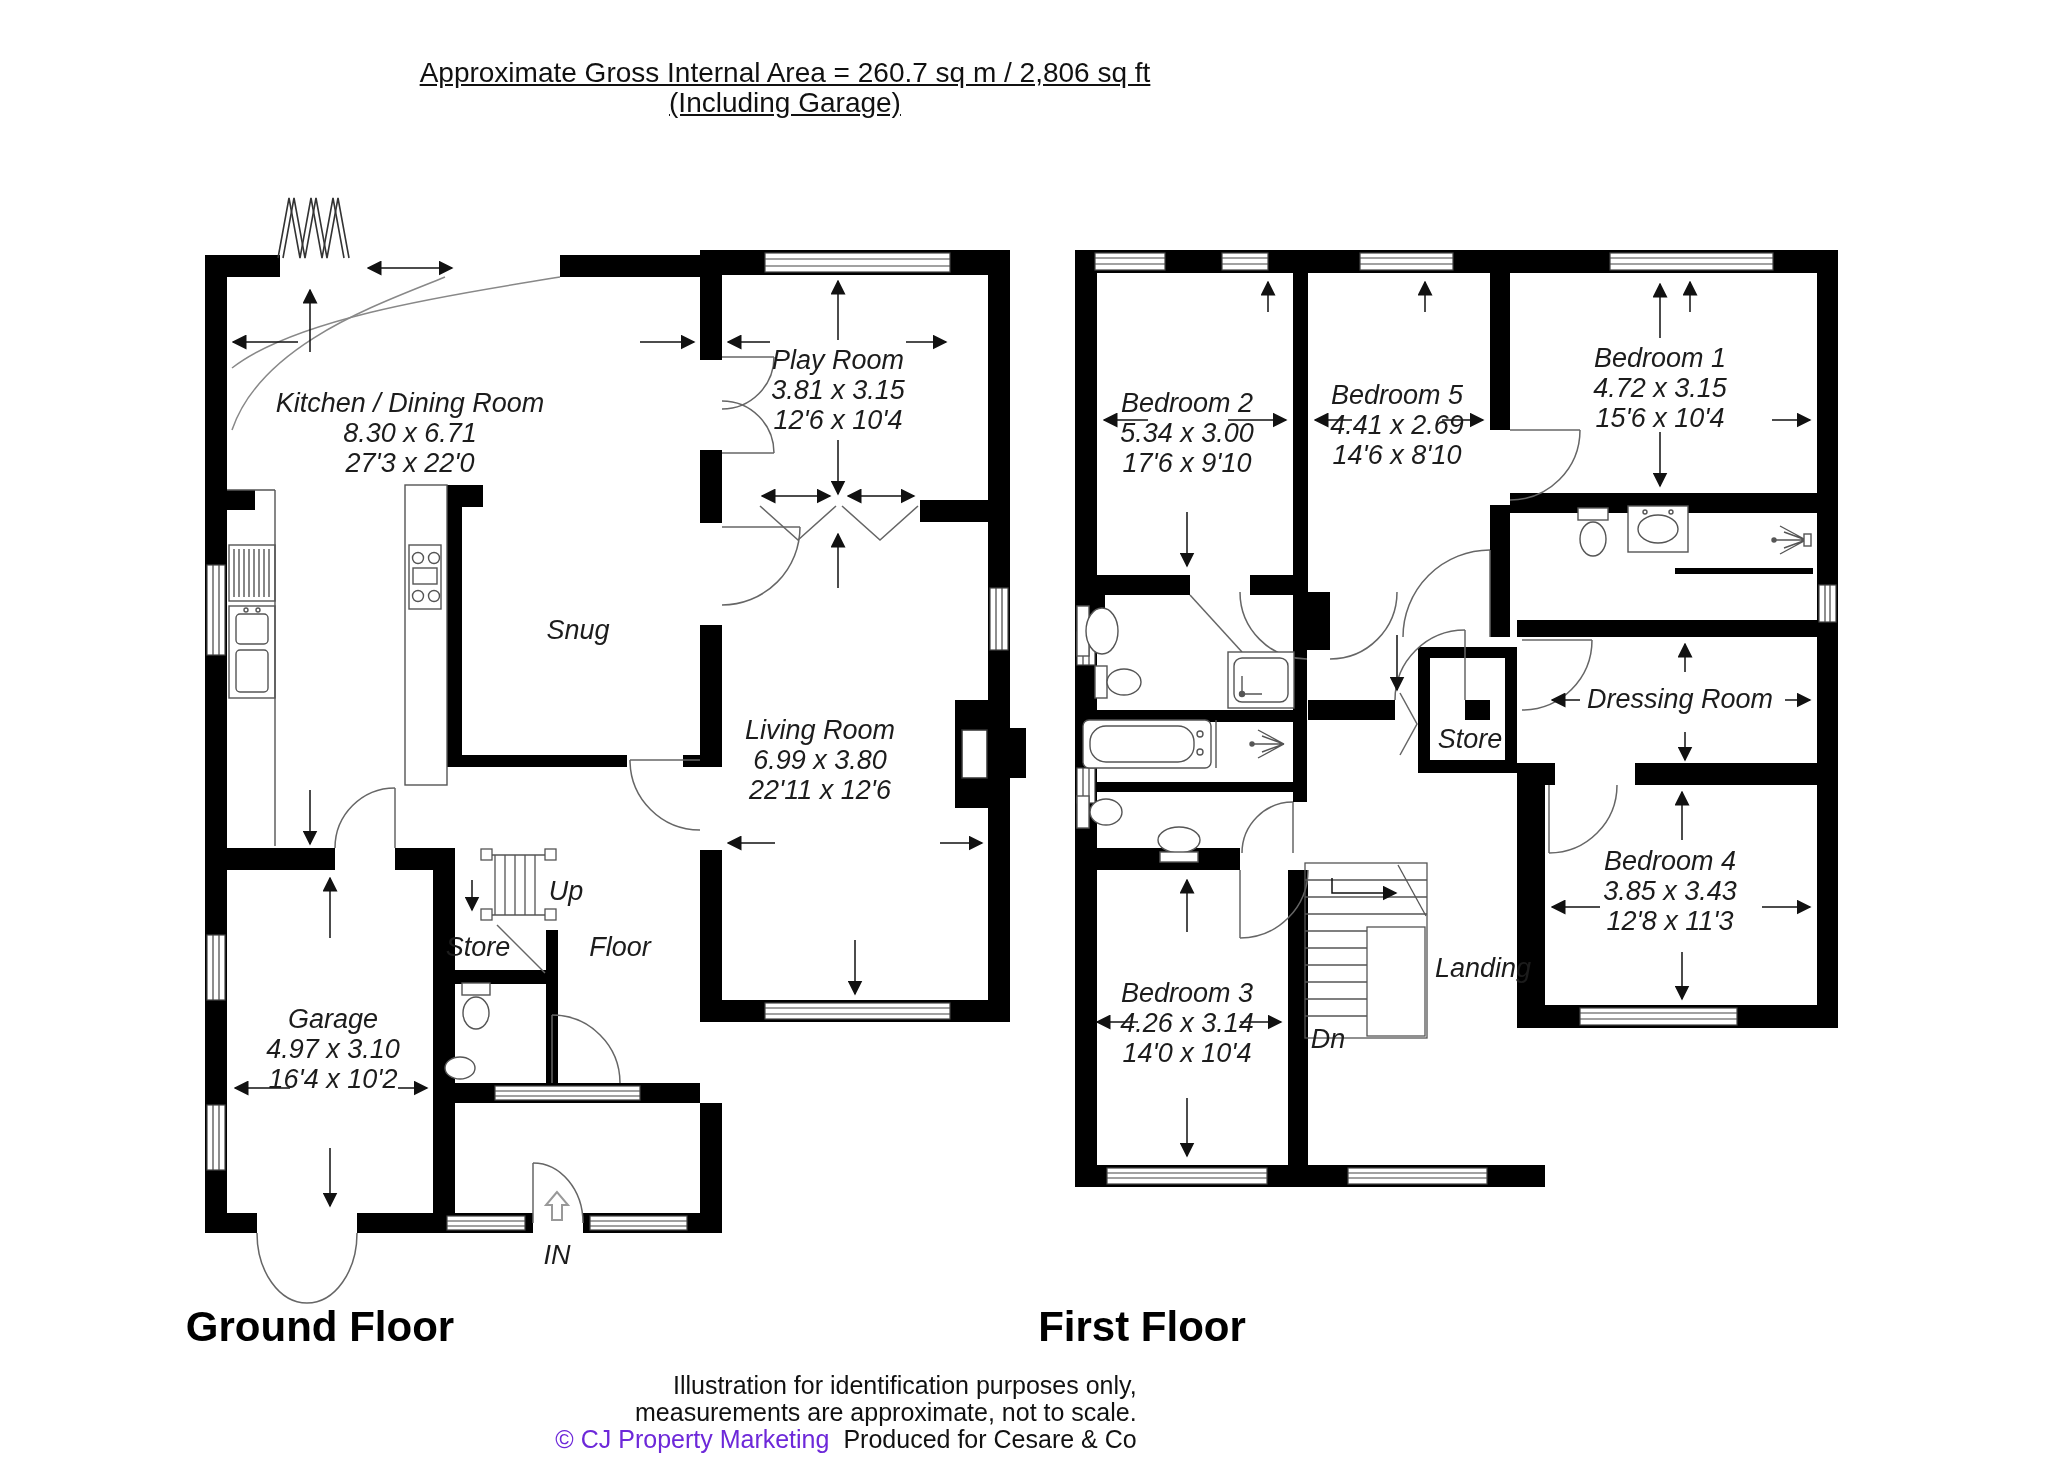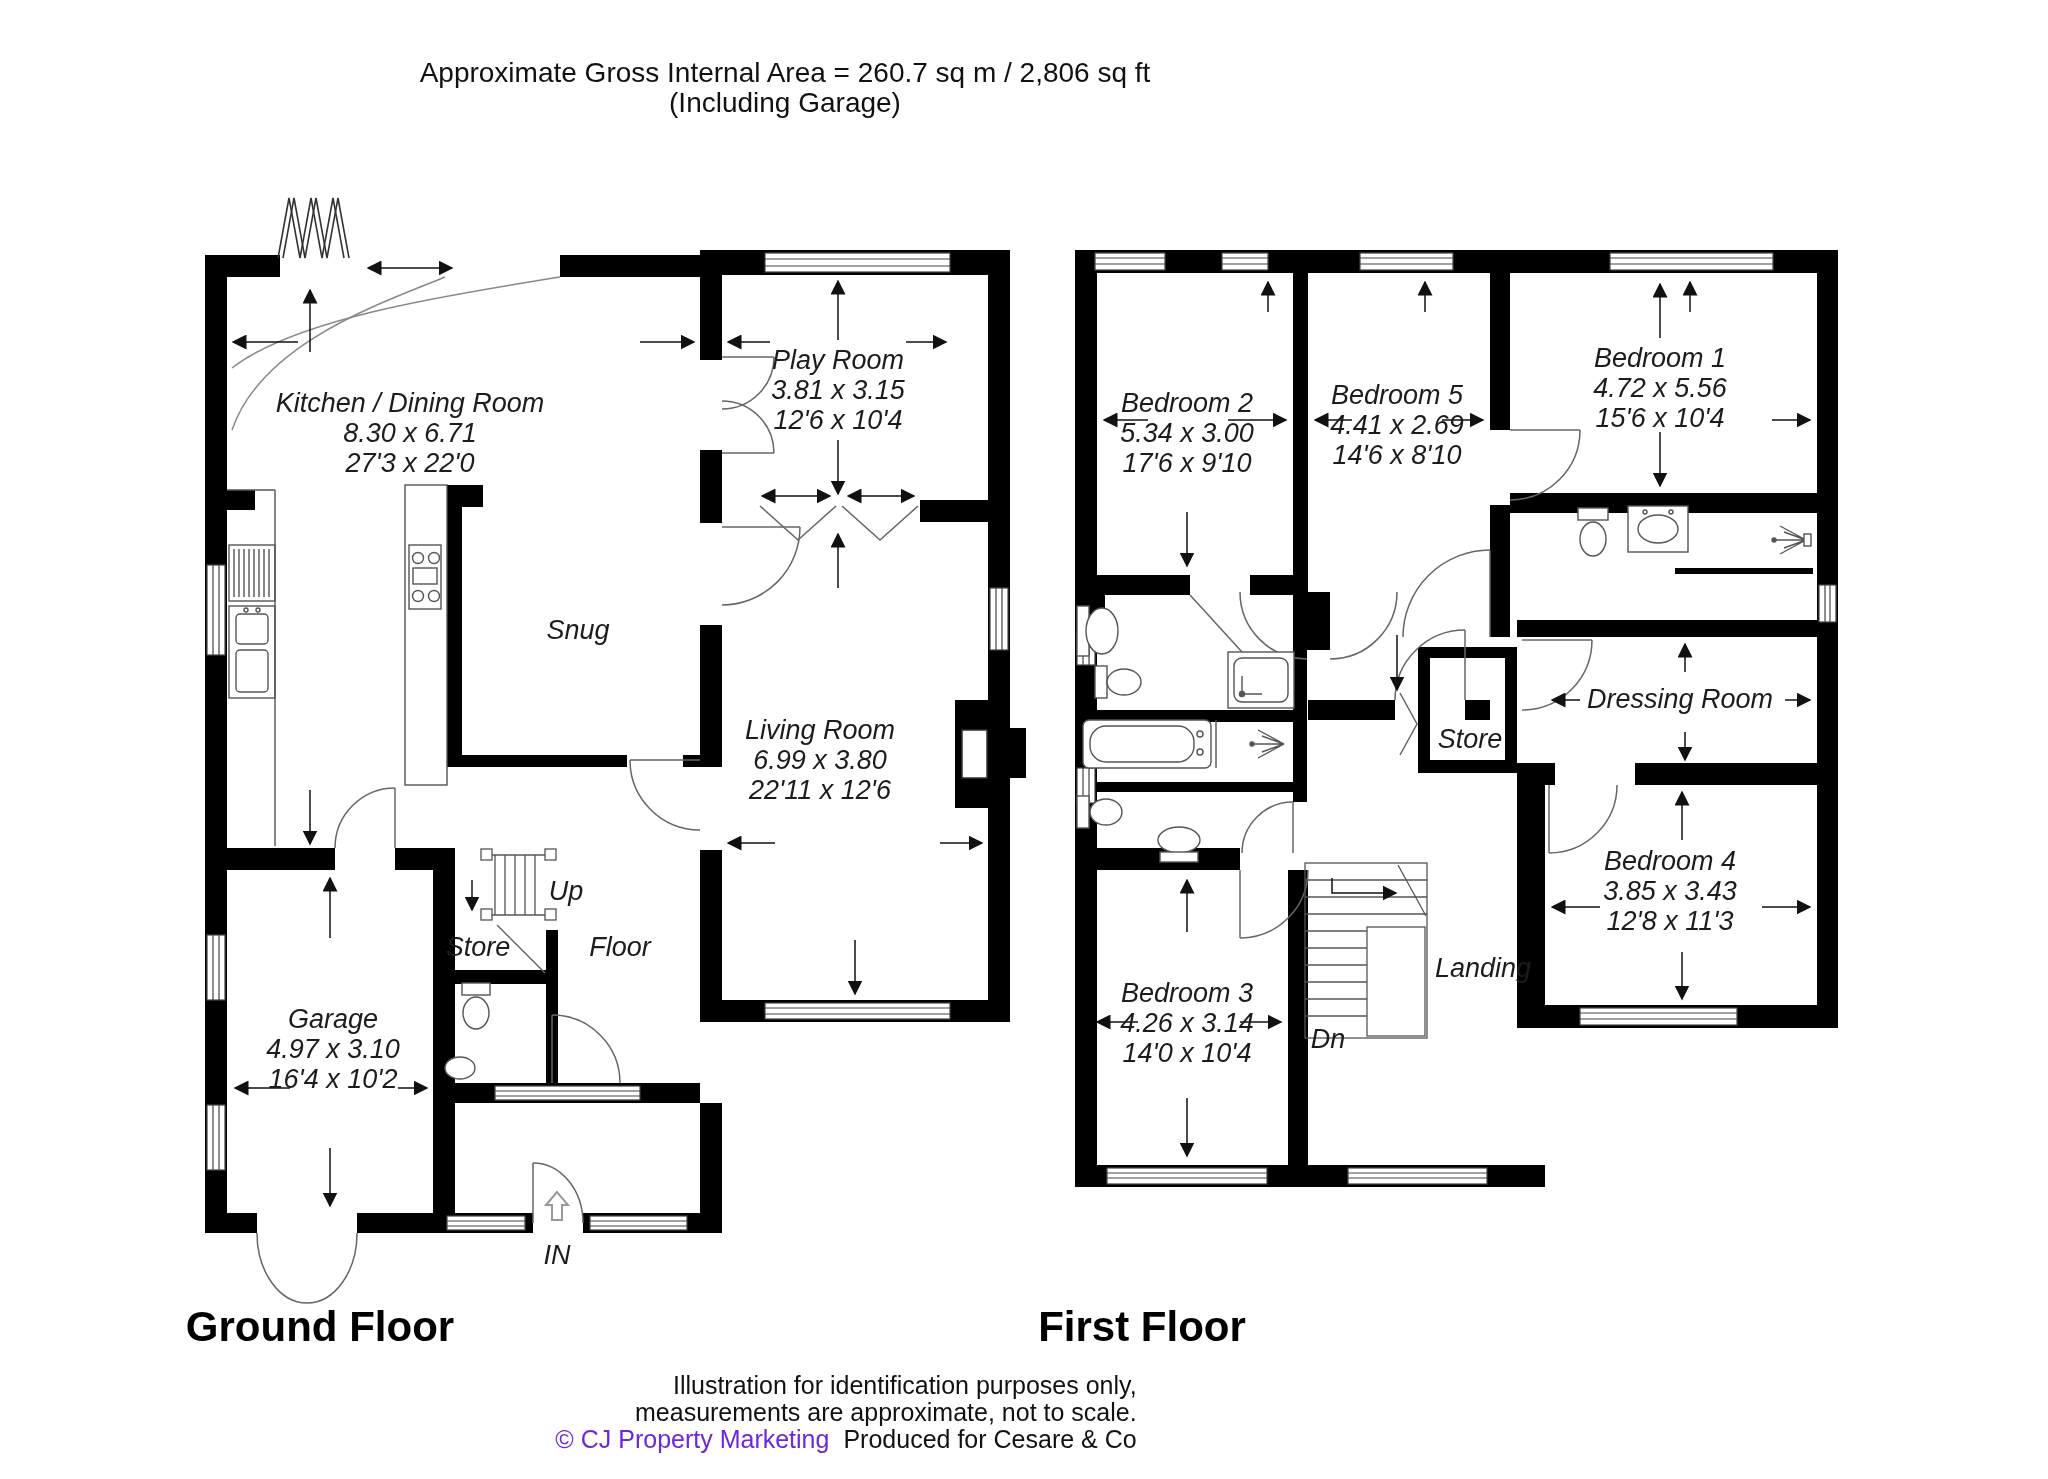--- a/index.html
+++ b/index.html
@@ -3,21 +3,21 @@
 <meta charset="utf-8">
 <style>
   html,body{margin:0;padding:0;background:#fff;}
   .canvas{
     position:relative;width:2048px;height:1479px;background:#ffffff;
     font-family:"Liberation Sans", sans-serif;color:#1c1c1c;overflow:hidden;
   }
   .canvas svg{position:absolute;left:0;top:0;}
   .title{
     position:absolute;left:785px;top:58px;transform:translateX(-50%);
-    text-align:center;font-size:28px;line-height:30px;color:#111;white-space:nowrap;
+    text-align:center;font-size:28px;line-height:30px;color:#111;white-space:nowrap;text-decoration:underline;
   }
   .lbl{
     position:absolute;transform:translateX(-50%);text-align:center;
     font-size:27px;line-height:30px;color:#1c1c1c;white-space:nowrap;font-style:italic;
   }
   .floor-lbl{
     position:absolute;transform:translateX(-50%);font-size:42px;font-weight:bold;
     color:#000;white-space:nowrap;
   }
   .footer{
@@ -380,21 +380,21 @@
       <div>5.34 x 3.00</div>
       <div>17'6 x 9'10</div>
 </div>
 <div class="lbl" style="left:1397px;top:380px">
   <div>Bedroom 5</div>
       <div>4.41 x 2.69</div>
       <div>14'6 x 8'10</div>
 </div>
 <div class="lbl" style="left:1660px;top:343px">
   <div>Bedroom 1</div>
-      <div>4.72 x 5.56</div>
+      <div>4.72 x 3.15</div>
       <div>15'6 x 10'4</div>
 </div>
 <div class="lbl" style="left:1680px;top:684px">
   <div>Dressing Room</div>
 </div>
 <div class="lbl" style="left:1470px;top:724px">
   <div>Store</div>
 </div>
 <div class="lbl" style="left:1670px;top:846px">
   <div>Bedroom 4</div>

